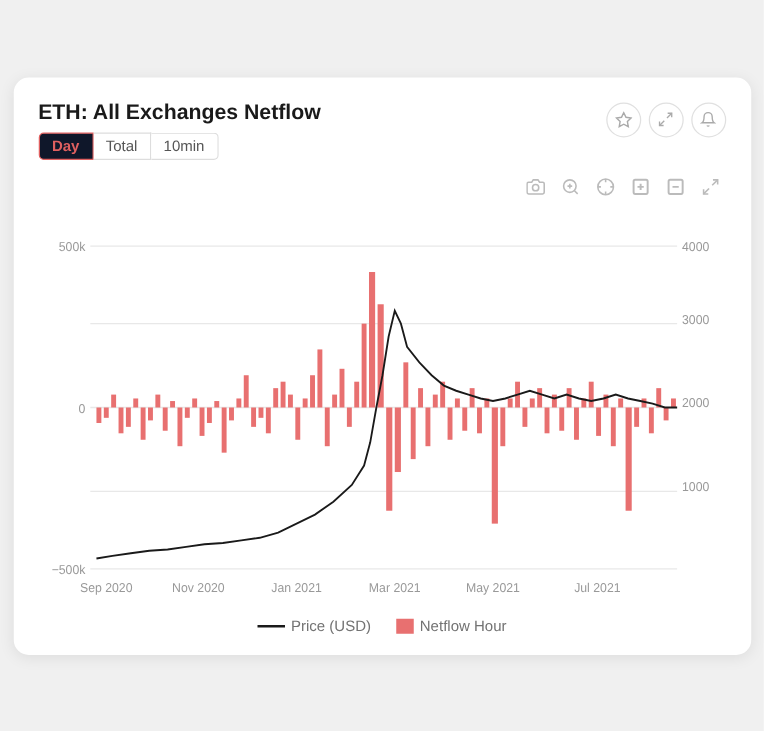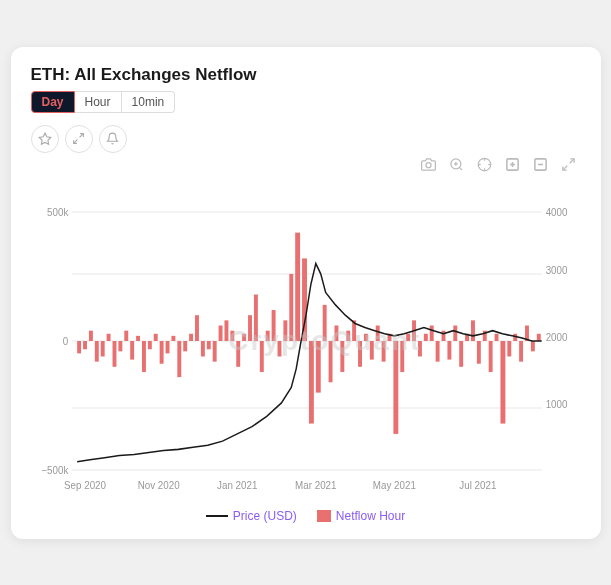--- a/index.html
+++ b/index.html
@@ -16,21 +16,20 @@
       border-radius: 12px;
       padding: 18px 20px 16px;
       width: 590px;
       box-shadow: 0 2px 12px rgba(0,0,0,0.08);
       position: relative;
     }
     .card-header {
       display: flex;
       justify-content: space-between;
       align-items: flex-start;
-      flex-direction: column;
     }
     .card-title {
       font-size: 17px;
       font-weight: 700;
       color: #1a1a1a;
       margin-bottom: 6px;
     }
     .card-desc {
       font-size: 12px;
       color: #555;
@@ -108,21 +107,21 @@
       width: 100%;
       height: 100%;
     }
     .legend {
       display: flex;
       gap: 20px;
       justify-content: center;
       align-items: center;
       margin-top: 8px;
       font-size: 12px;
-      color: #8b5cf6;
+      color: #737373;
     }
     .legend-item {
       display: flex;
       align-items: center;
       gap: 5px;
     }
     .legend-line {
       width: 22px;
       height: 2px;
       background: #1a1a1a;
@@ -147,21 +146,21 @@
   </style>
 </head>
 <body>
 
 <div class="card">
   <div class="card-header">
     <div>
       <div class="card-title">ETH: All Exchanges Netflow</div>
       <div class="tabs">
         <button class="tab active">Day</button>
-        <button class="tab">Hour</button>
+        <button class="tab">Total</button>
         <button class="tab">10min</button>
       </div>
     </div>
     <div class="header-icons">
       <button class="header-icon-btn">
         <svg width="14" height="14" viewBox="0 0 24 24" fill="none" stroke="#aaa" stroke-width="2">
           <polygon points="12 2 15.09 8.26 22 9.27 17 14.14 18.18 21.02 12 17.77 5.82 21.02 7 14.14 2 9.27 8.91 8.26 12 2"></polygon>
         </svg>
       </button>
       <button class="header-icon-btn">
@@ -222,21 +221,20 @@
       <svg width="15" height="15" viewBox="0 0 24 24" fill="none" stroke="#bbb" stroke-width="2">
         <polyline points="15 3 21 3 21 9"></polyline>
           <polyline points="9 21 3 21 3 15"></polyline>
         <line x1="21" y1="3" x2="14" y2="10"></line>
           <line x1="3" y1="21" x2="10" y2="14"></line>
       </svg>
     </button>
   </div>
 
   <div class="chart-area">
-    <div class="watermark">CryptoQuant</div>
     <svg class="chart-svg" viewBox="0 0 560 310" preserveAspectRatio="none">
 
       <line x1="42" y1="30" x2="520" y2="30" stroke="#e8e8e8" stroke-width="1"></line>
       <line x1="42" y1="90" x2="520" y2="90" stroke="#e8e8e8" stroke-width="1"></line>
       <line x1="42" y1="155" x2="520" y2="155" stroke="#e8e8e8" stroke-width="1"></line>
       <line x1="42" y1="220" x2="520" y2="220" stroke="#e8e8e8" stroke-width="1"></line>
       <line x1="42" y1="280" x2="520" y2="280" stroke="#e8e8e8" stroke-width="1"></line>
 
       <text x="38" y="34" text-anchor="end" font-size="10" fill="#999">500k</text>
       <text x="38" y="159" text-anchor="end" font-size="10" fill="#999">0</text>

